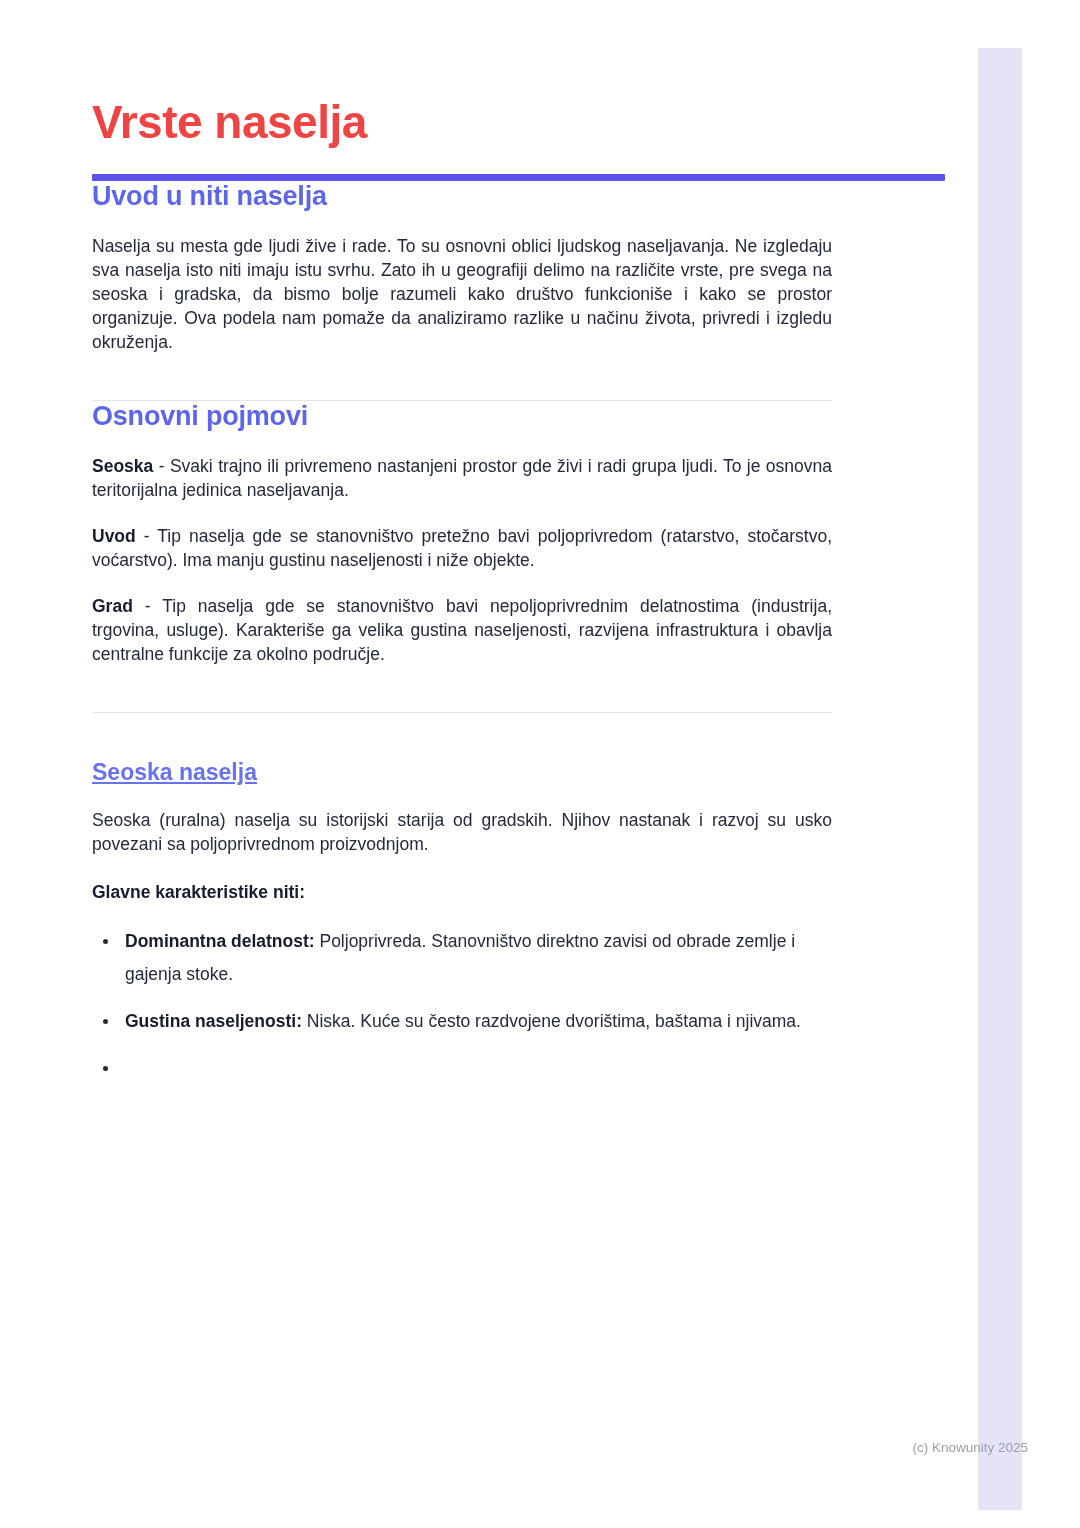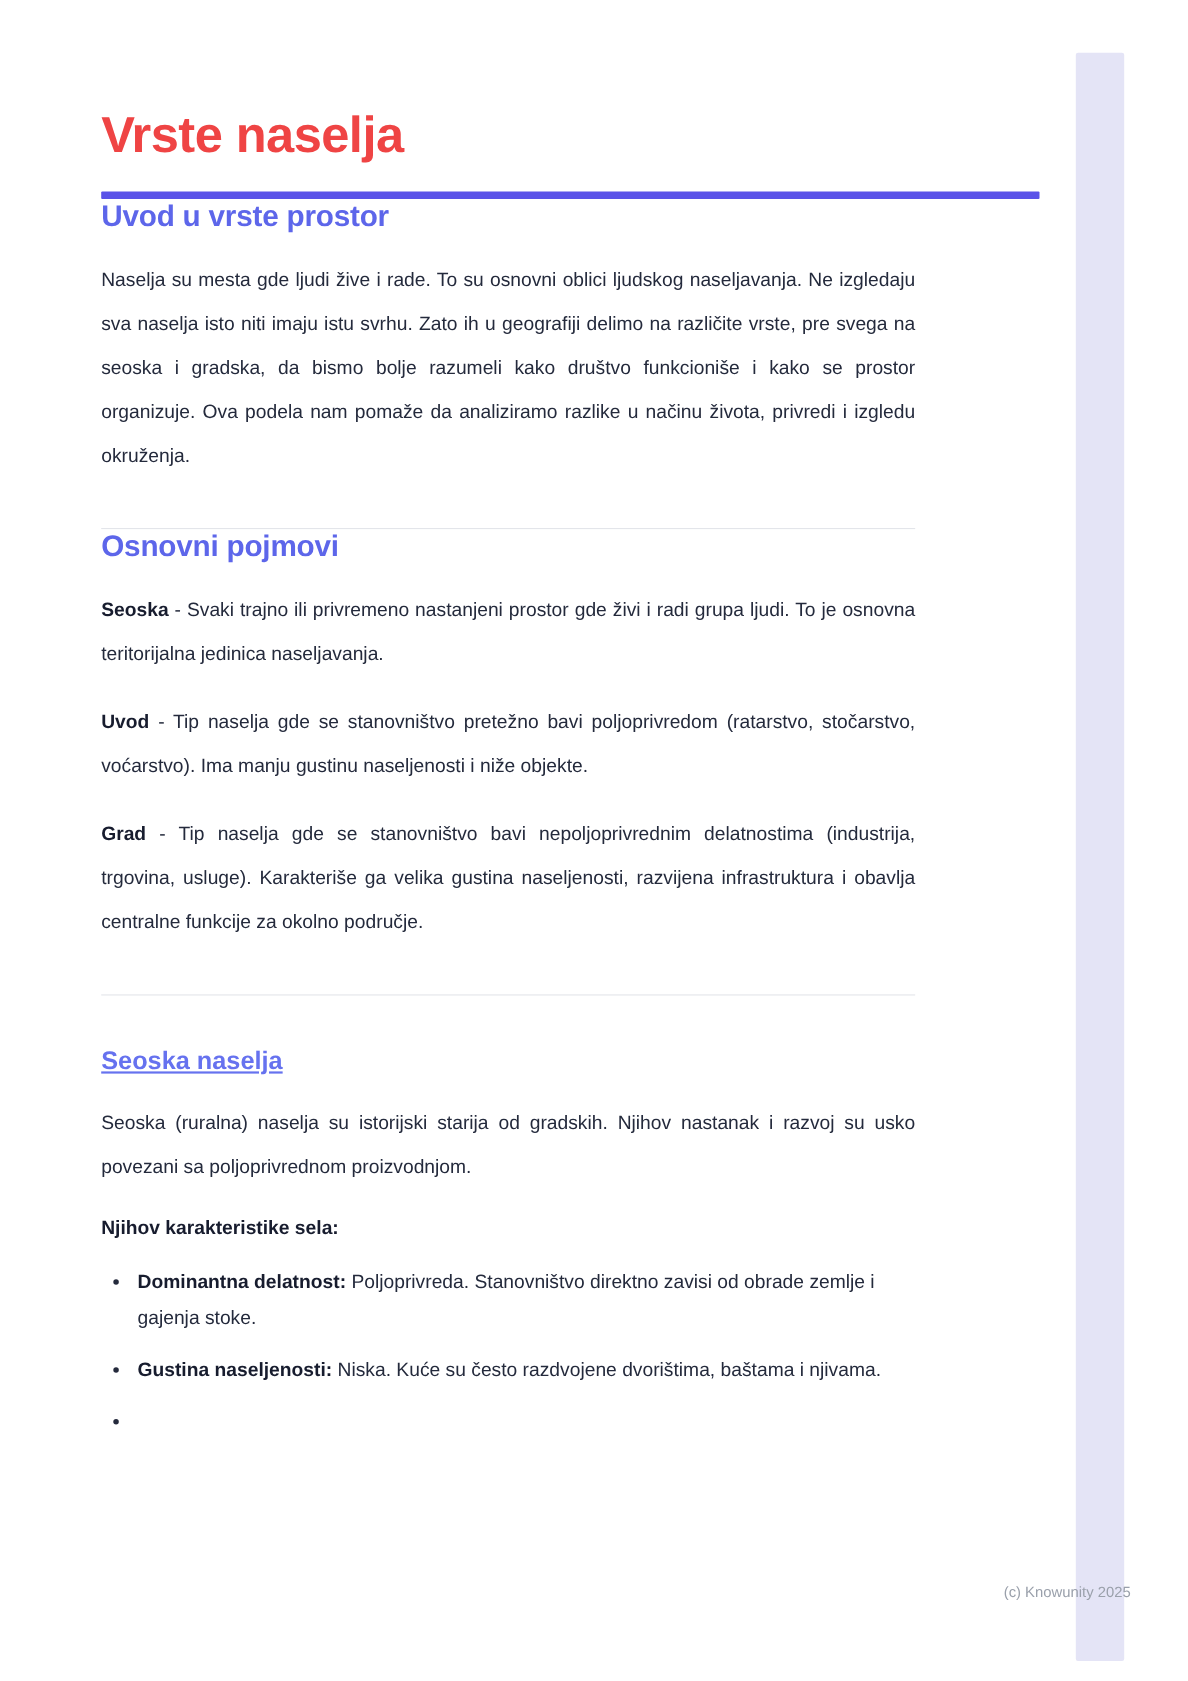--- a/index.html
+++ b/index.html
@@ -54,21 +54,21 @@
   h3.subsection-heading {
     margin: 46px 0 0 0;
     font-size: 23px;
     font-weight: 600;
     color: #6672ef;
     text-decoration: underline;
   }
   p.body-text {
     margin: 22px 0 0 0;
     font-size: 17.5px;
-    line-height: 40px;
+    line-height: 24px;
     text-align: justify;
     color: #242a3c;
   }
   p.body-text strong { color: #171c2e; }
   .divider {
     margin-top: 46px;
     width: 740px;
     height: 0;
     border-top: 1px solid #e3e5ea;
   }
@@ -117,41 +117,41 @@
 
 <div class="page">
 
   <div class="side-strip"></div>
 
   <div class="content">
 
     <h1 class="doc-title">Vrste naselja</h1>
     <div class="title-rule"></div>
 
-    <h2 class="section-heading mt-intro">Uvod u vrste prostor</h2>
+    <h2 class="section-heading mt-intro">Uvod u niti naselja</h2>
     <p class="body-text">Naselja su mesta gde ljudi žive i rade. To su osnovni oblici ljudskog naseljavanja. Ne izgledaju sva naselja isto niti imaju istu svrhu. Zato ih u geografiji delimo na različite vrste, pre svega na seoska i gradska, da bismo bolje razumeli kako društvo funkcioniše i kako se prostor organizuje. Ova podela nam pomaže da analiziramo razlike u načinu života, privredi i izgledu okruženja.</p>
 
     <div class="divider"></div>
 
     <h2 class="section-heading mt-section">Osnovni pojmovi</h2>
 
     <p class="body-text"><strong>Seoska</strong><span> - Svaki trajno ili privremeno nastanjeni prostor gde živi i radi grupa ljudi. To je osnovna teritorijalna jedinica naseljavanja.</span></p>
 
     <p class="body-text"><strong>Uvod</strong><span> - Tip naselja gde se stanovništvo pretežno bavi poljoprivredom (ratarstvo, stočarstvo, voćarstvo). Ima manju gustinu naseljenosti i niže objekte.</span></p>
 
     <p class="body-text"><strong>Grad</strong><span> - Tip naselja gde se stanovništvo bavi nepoljoprivrednim delatnostima (industrija, trgovina, usluge). Karakteriše ga velika gustina naseljenosti, razvijena infrastruktura i obavlja centralne funkcije za okolno područje.</span></p>
 
     <div class="divider"></div>
 
 
     <h3 class="subsection-heading">Seoska naselja</h3>
 
     <p class="body-text">Seoska (ruralna) naselja su istorijski starija od gradskih. Njihov nastanak i razvoj su usko povezani sa poljoprivrednom proizvodnjom.</p>
 
-    <p class="list-lead">Njihov karakteristike sela:</p>
+    <p class="list-lead">Glavne karakteristike niti:</p>
 
     <ul class="bullet-list">
       <li>
         <span class="dot"></span>
         <span><strong>Dominantna delatnost:</strong><span> Poljoprivreda. Stanovništvo direktno zavisi od obrade zemlje i gajenja stoke.</span></span>
       </li>
       <li>
         <span class="dot"></span>
         <span><strong>Gustina naseljenosti:</strong><span> Niska. Kuće su često razdvojene dvorištima, baštama i njivama.</span></span>
       </li>

